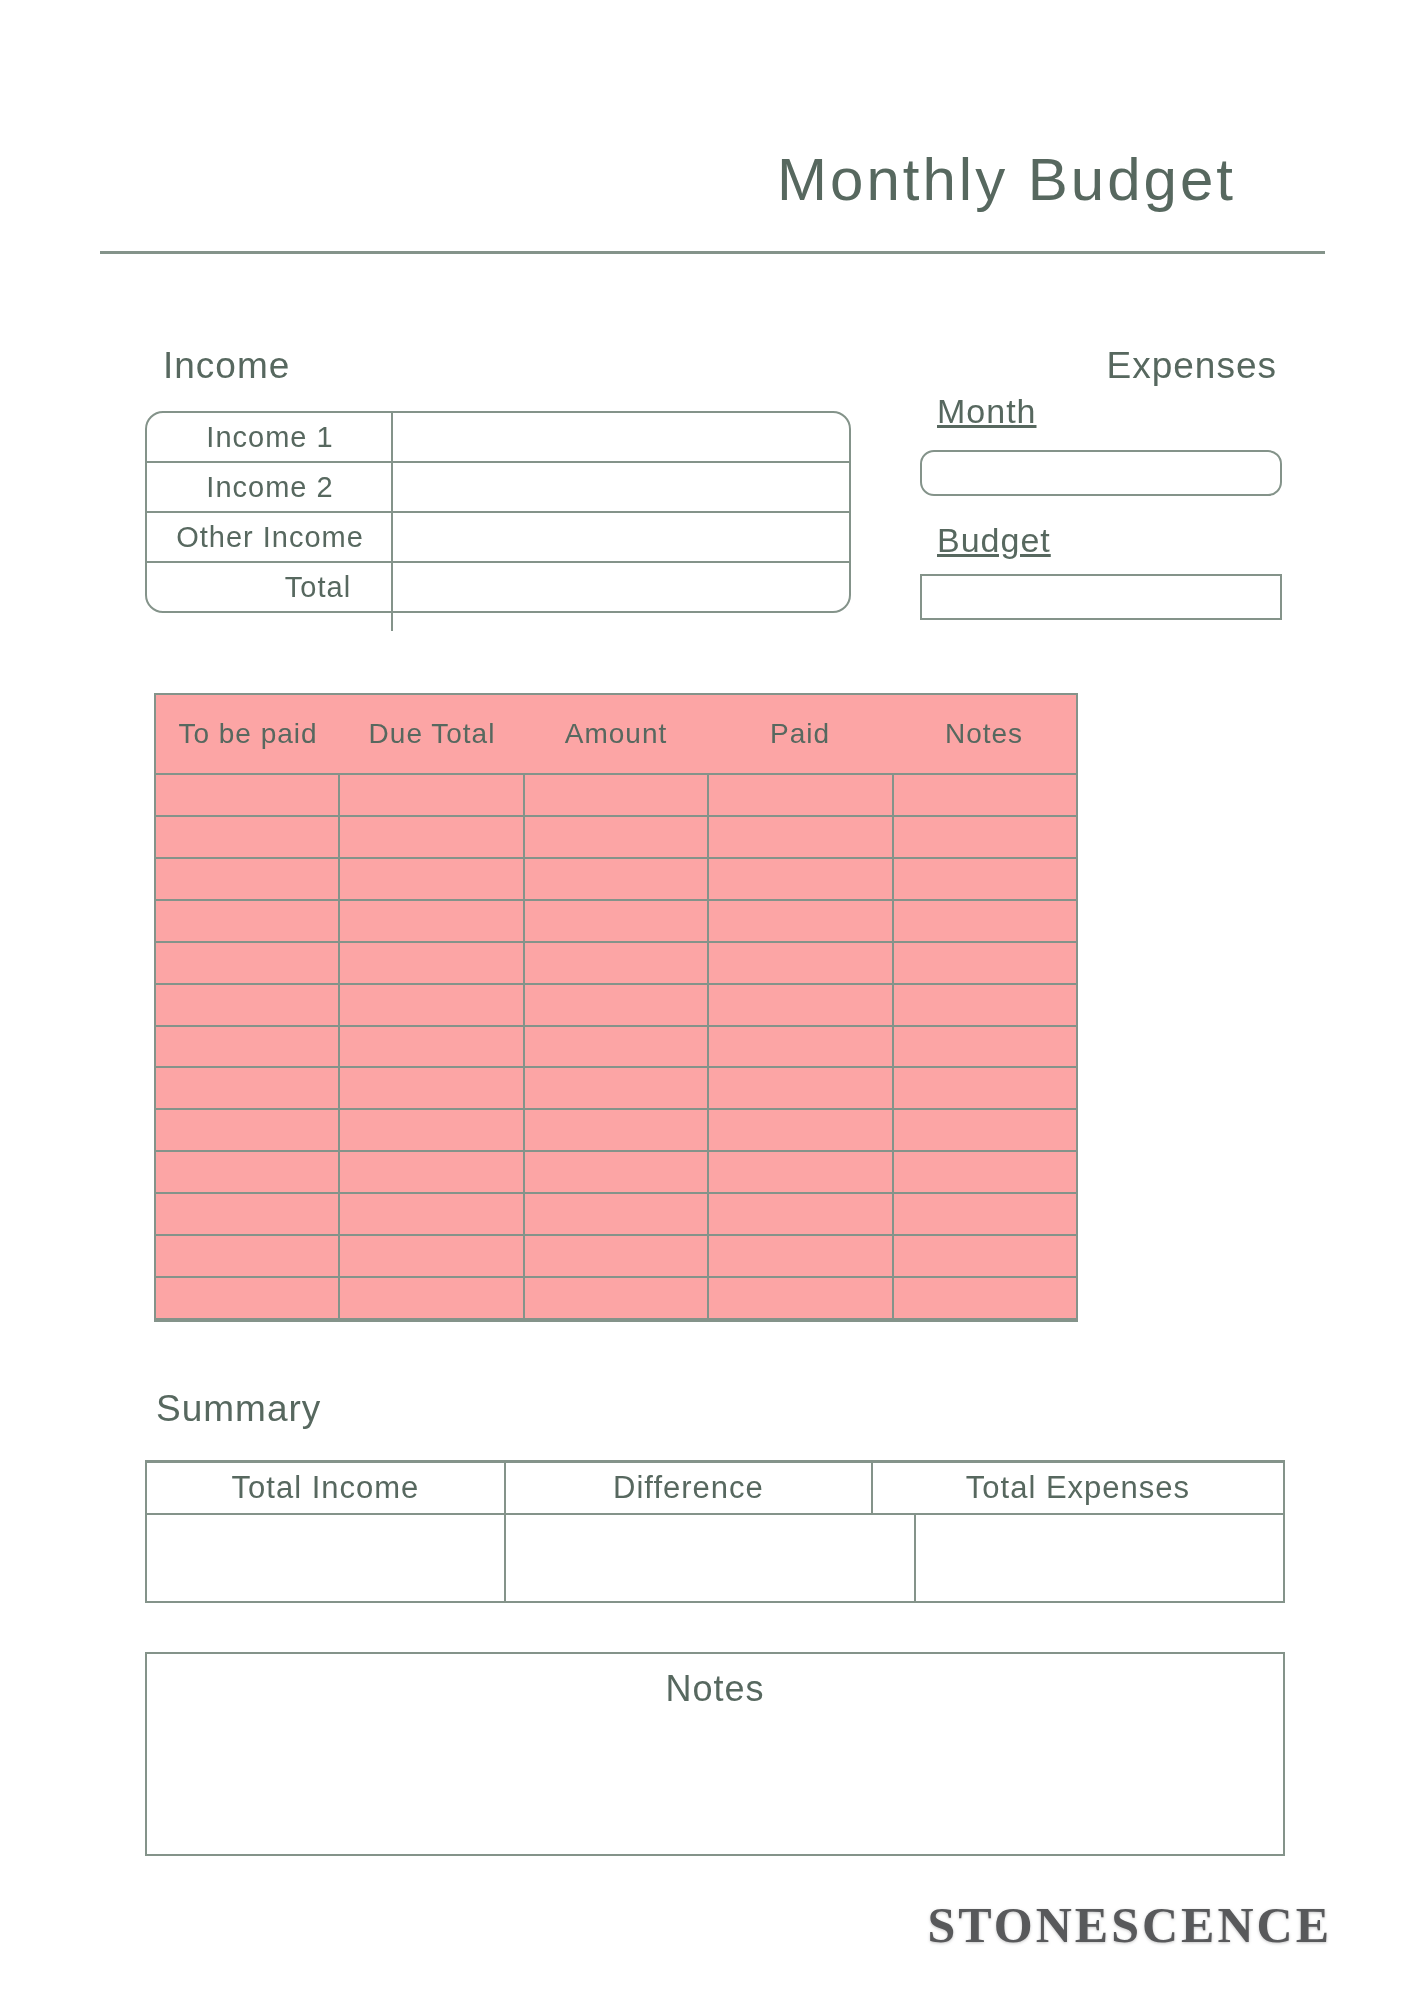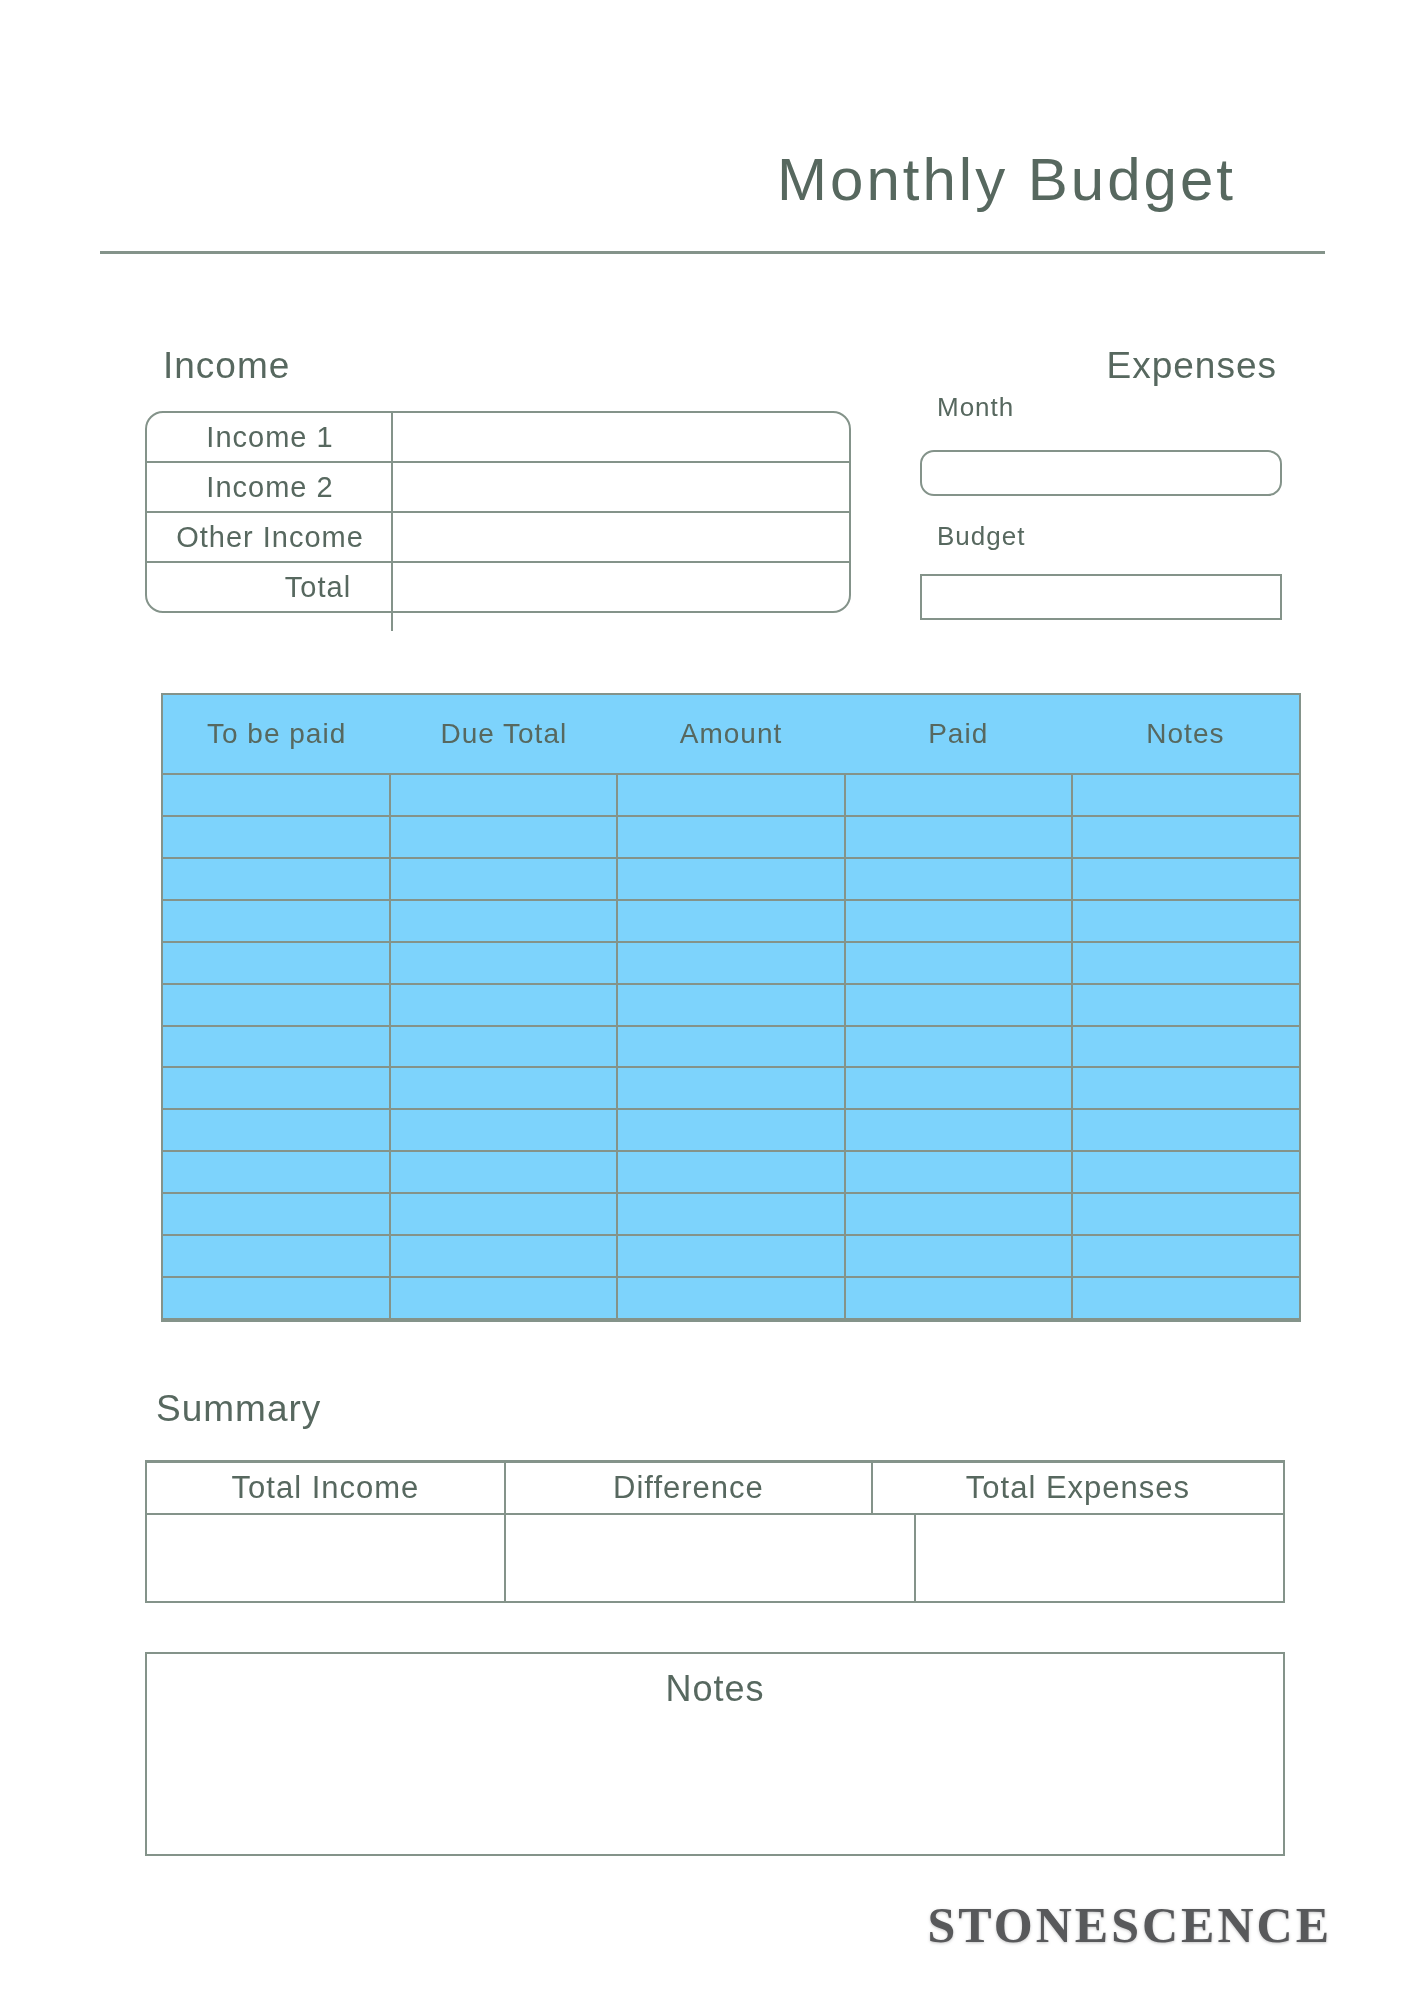--- a/index.html
+++ b/index.html
@@ -25,31 +25,31 @@
     border:2px solid var(--line,#84938a);border-radius:18px;
     display:flex;flex-direction:column;overflow:hidden;
   }
   .irow{flex:1;display:flex;border-bottom:2px solid var(--line,#84938a);justify-content:flex-end;}
   .irow:last-child{border-bottom:none;padding-left:48px;}
   .ilabel{width:246px;display:flex;align-items:center;justify-content:center;font-size:29px;letter-spacing:1px;}
   .ivalue{flex:1;}
   .income-divider{left:391px;top:412px;width:2px;height:219px;background:var(--line,#84938a);}
 
   
-  .field-label{font-size:26px;letter-spacing:1px;}
+  .field-label{font-size:34px;letter-spacing:1px;text-decoration:underline;}
   .month-label{left:937px;top:392px;}
   .budget-label{left:937px;top:521px;}
   .field-box{left:920px;width:362px;height:46px;box-sizing:border-box;border:2px solid var(--line,#84938a);background:#fff;}
   .month-box{top:450px;border-radius:14px;}
   .budget-box{top:574px;border-radius:0;}
 
   
   .bills-table{
-    left:161px;top:693px;width:1140px;box-sizing:border-box;
-    border:2px solid var(--line,#84938a);border-bottom-width:4px;background:#7dd3fc;
+    left:154px;top:693px;width:924px;box-sizing:border-box;
+    border:2px solid var(--line,#84938a);border-bottom-width:4px;background:#fca5a5;
   }
   .bhead{height:78px;display:flex;align-items:center;border-bottom:2px solid var(--line,#84938a);}
   .bhcell{flex:1;text-align:center;font-size:28px;letter-spacing:1px;}
   .bbody{height:543px;display:flex;flex-direction:column;}
   .brow{flex:1;display:flex;border-bottom:2px solid var(--line,#84938a);}
   .brow:last-child{border-bottom:none;}
   .bcell{flex:1;border-right:2px solid var(--line,#84938a);}
   .bcell:last-child{border-right:none;}
 
   

